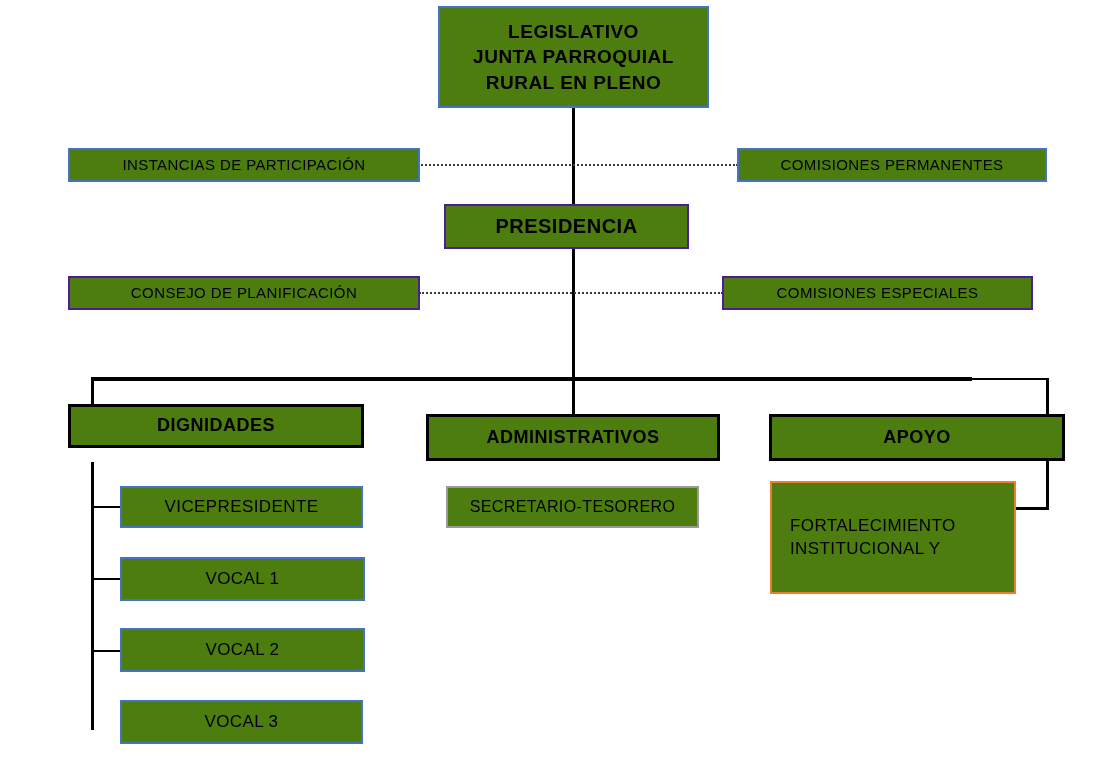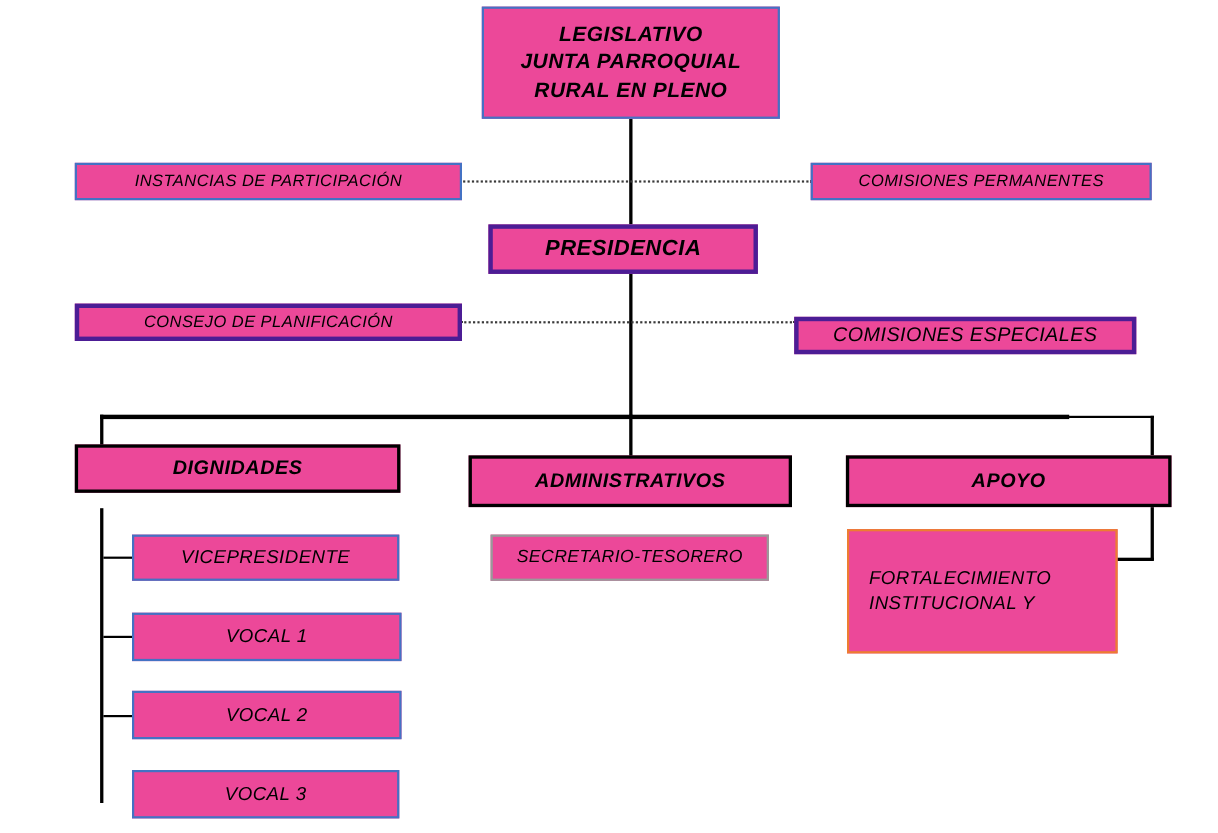--- a/index.html
+++ b/index.html
@@ -13,37 +13,36 @@
   #canvas {
     position: relative;
     width: 1107px;
     height: 757px;
     background: #ffffff;
     overflow: hidden;
   }
   .box {
     position: absolute;
     box-sizing: border-box;
-    background: #ec4899;
+    background: #4d7c0f;
     display: flex;
     align-items: center;
     justify-content: center;
     text-align: center;
     color: #000000;
     z-index: 5;
-    font-style: italic;
   }
   .box span {
     display: block;
     width: 100%;
     line-height: 1.32;
   }
   
   .b-blue   { border: 2px solid #4472C4; }
-  .b-green  { border: 4px solid #4c1d95; }
+  .b-green  { border: 2px solid #4c1d95; }
   .b-black  { border: 3px solid #000000; }
   .b-gray   { border: 2px solid #9A9A9A; }
   .b-orange { border: 2px solid #ED7D31; }
 
   
   .t-bold {
     font-weight: bold;
     letter-spacing: 0.5px;
   }
   .t-reg {
@@ -116,21 +115,21 @@
   </div>
 
   <div class="box b-green t-bold" style="left:444px; top:204px; width:245px; height:45px; font-size:20px;">
     <span>PRESIDENCIA</span>
   </div>
 
   <div class="box b-green t-reg" style="left:68px; top:276px; width:352px; height:34px; font-size:15px;">
     <span>CONSEJO DE PLANIFICACIÓN</span>
   </div>
 
-  <div class="box b-green t-reg" style="left:722px; top:276px; width:311px; height:34px; font-size:18px;margin-top:12px;">
+  <div class="box b-green t-reg" style="left:722px; top:276px; width:311px; height:34px; font-size:15px;">
     <span>COMISIONES  ESPECIALES</span>
   </div>
 
   <div class="box b-black t-bold" style="left:68px; top:404px; width:296px; height:44px; font-size:18px;">
     <span>DIGNIDADES</span>
   </div>
 
   <div class="box b-black t-bold" style="left:426px; top:414px; width:294px; height:47px; font-size:18px;">
     <span>ADMINISTRATIVOS</span>
   </div>

